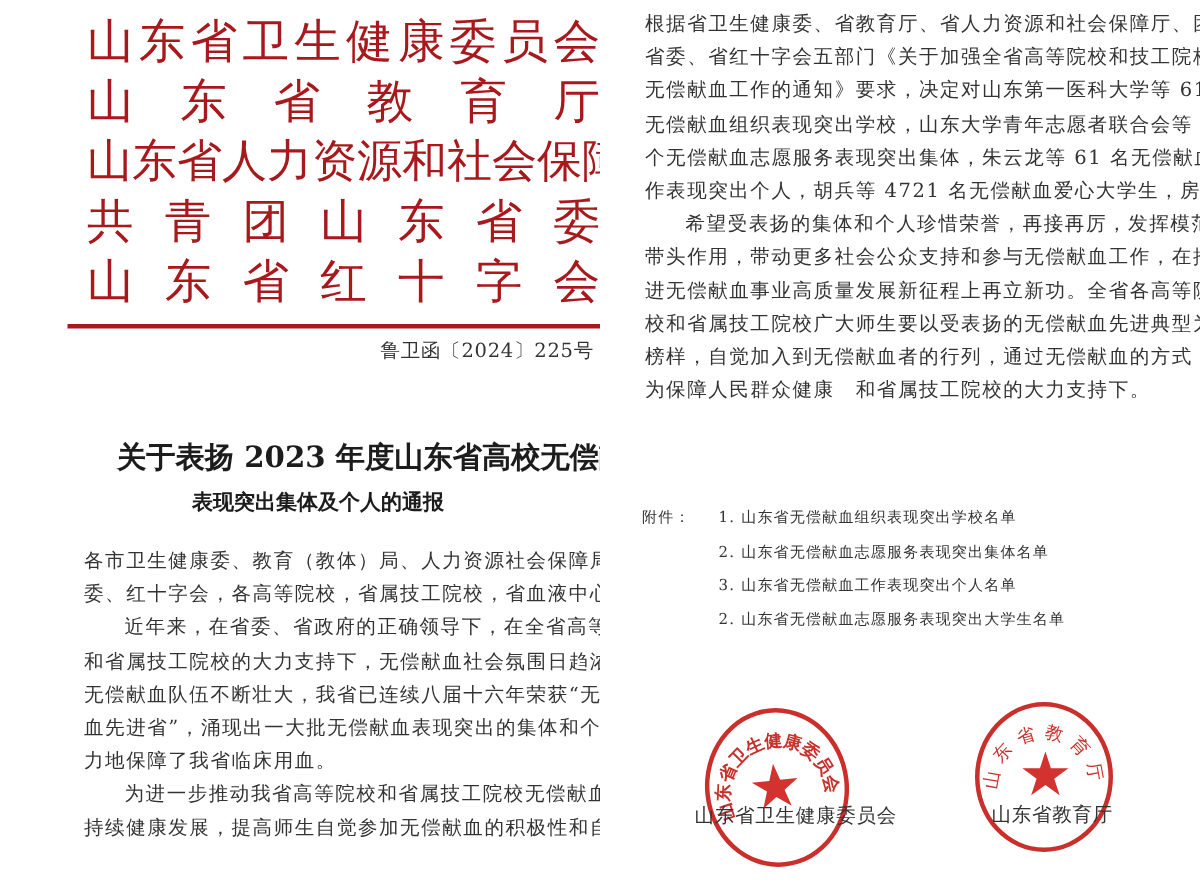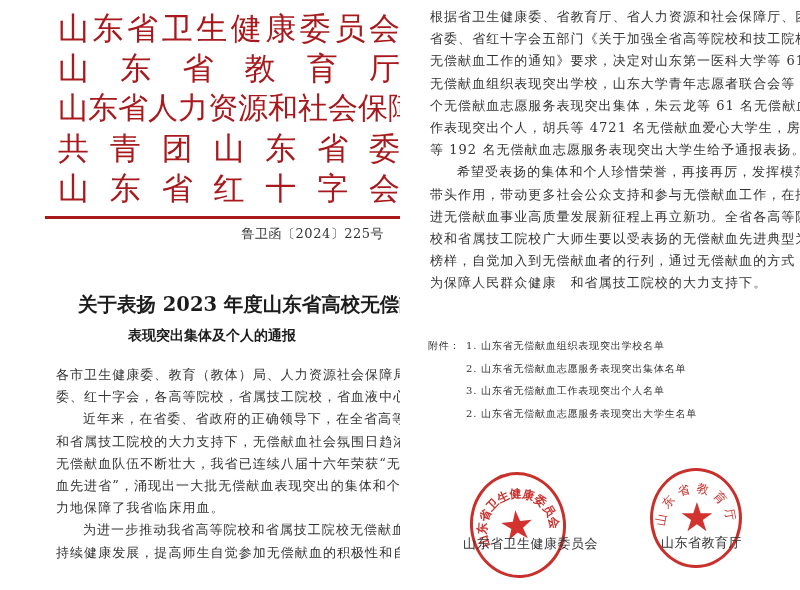--- a/index.html
+++ b/index.html
@@ -25,21 +25,21 @@
   .mast-line.tight span { font-size: 30px; }
   .red-rule {
     position: absolute; left: 45px; top: 216px; width: 355px; height: 3px;
     background: #a8191d;
   }
   .doc-number {
     position: absolute; right: 0px; top: 225px; font-size: 13px;
     color: #333; letter-spacing: 0.5px; text-align: right; width: 400px;
     padding-right: 0;
   }
-  .doc-number span { margin-right: 16px; }
+  .doc-number span { margin-right: 4px; }
 
   .title {
     position: absolute; left: 0; width: 400px; text-align: center;
     font-weight: bold; font-size: 20px; color: #1c1c1c; line-height: 30px;
   }
   .title.l1 { top: 290px; left: 78px; width: 310px; text-align: left; white-space: nowrap; font-size: 19.5px; }
   .title.l2 { top: 320px; left: 128px; width: 220px; text-align: left; white-space: nowrap; font-size: 14px; }
 
   .body-text {
     position: absolute; font-size: 13px; line-height: 22.2px; color: #333;
@@ -49,21 +49,21 @@
   #right-body { left: 30px; top: 6px; width: 370px; }
   .body-text .ln { display: block; height: 22.2px; }
   .body-text .indent { padding-left: 27px; }
 
   .attachments {
     position: absolute; left: 28px; top: 335px; font-size: 10px;
     line-height: 22.5px; color: #333; letter-spacing: 0.8px; white-space: nowrap;
   }
   .att-row { display: flex; height: 22.5px; }
   .att-label { width: 38px; display: inline-block; }
-  .att-row .att-item { display: inline-block; }
+  .att-row .att-item { display: inline-block; margin-left: 13px; }
 
   .seal {
     position: absolute; border: 3px solid #c9302c; border-radius: 50%;
     box-sizing: border-box;
   }
   #seal-health { left: 470px; top: 472px; width: 96px; height: 106px; transform: rotate(-6deg); }
   #seal-edu { left: 650px; top: 468px; width: 92px; height: 100px; }
   .seal-arc {
     position: absolute; left: 0; top: 0; width: 100%; height: 100%;
   }
@@ -159,21 +159,20 @@
 </div>
 
 <div id="page-right" class="page">
   <div id="right-body" class="body-text">
     <span class="ln">根据省卫生健康委、省教育厅、省人力资源和社会保障厅、团</span>
     <span class="ln">省委、省红十字会五部门《关于加强全省高等院校和技工院校</span>
     <span class="ln">无偿献血工作的通知》要求，决定对山东第一医科大学等 61 个</span>
     <span class="ln">无偿献血组织表现突出学校，山东大学青年志愿者联合会等 96</span>
     <span class="ln">个无偿献血志愿服务表现突出集体，朱云龙等 61 名无偿献血工</span>
     <span class="ln">作表现突出个人，胡兵等 4721 名无偿献血爱心大学生，房润福</span>
-    <span class="ln">等 192 名无偿献血志愿服务表现突出大学生给予通报表扬。</span>
     <span class="ln indent">希望受表扬的集体和个人珍惜荣誉，再接再厉，发挥模范</span>
     <span class="ln">带头作用，带动更多社会公众支持和参与无偿献血工作，在推</span>
     <span class="ln">进无偿献血事业高质量发展新征程上再立新功。全省各高等院</span>
     <span class="ln">校和省属技工院校广大师生要以受表扬的无偿献血先进典型为</span>
     <span class="ln">榜样，自觉加入到无偿献血者的行列，通过无偿献血的方式，</span>
     <span class="ln">为保障人民群众健康　和省属技工院校的大力支持下。</span>
   </div>
 
   <div class="attachments">
     <div class="att-row">

